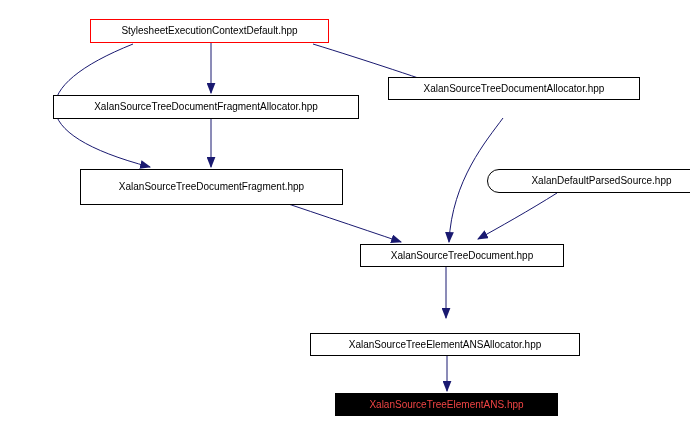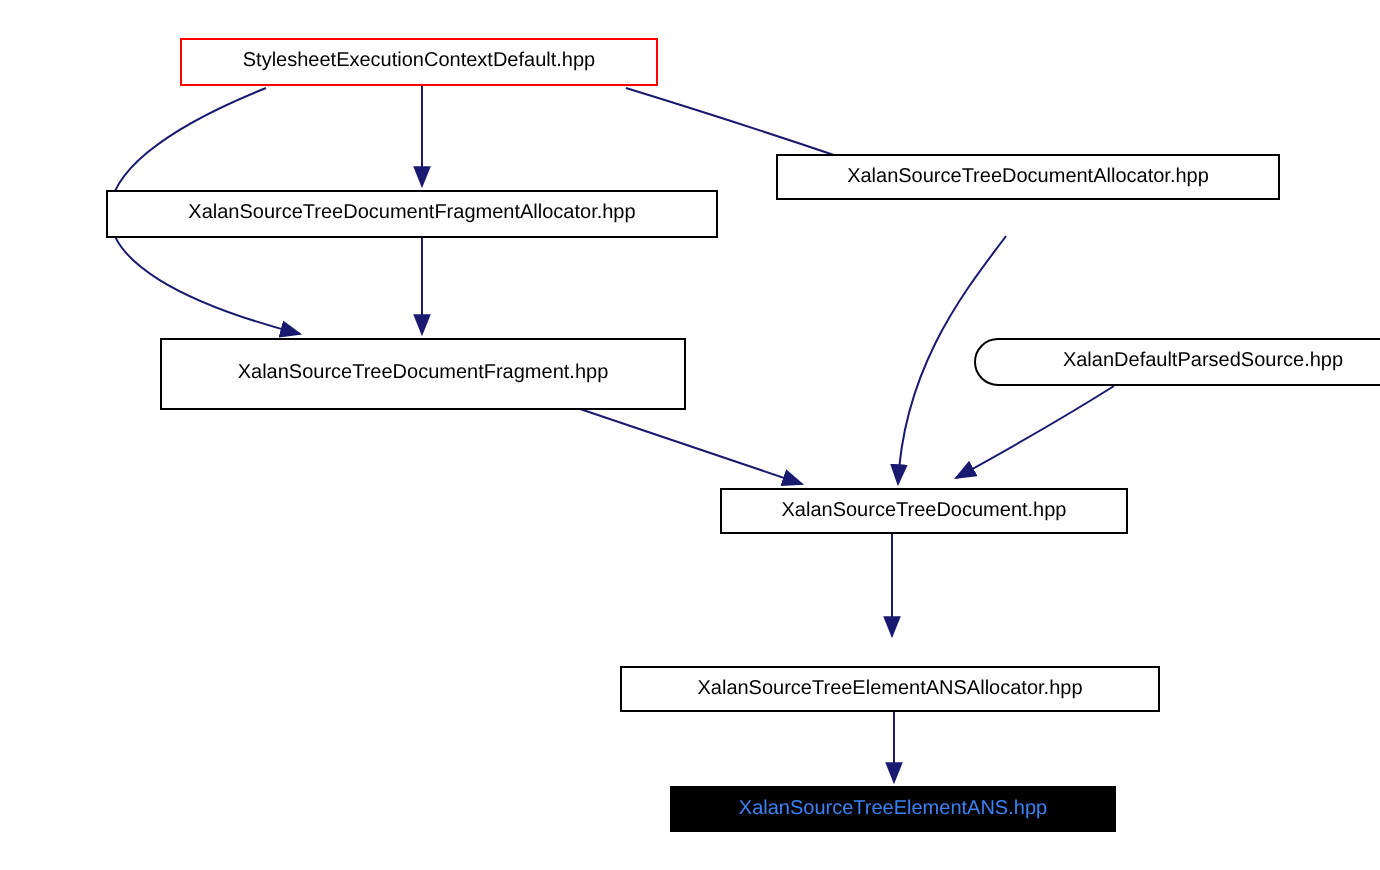--- a/index.html
+++ b/index.html
@@ -30,21 +30,21 @@
     color: #000000;
     font-size: 10px;
     line-height: 1;
     display: flex;
     align-items: center;
     justify-content: center;
     white-space: nowrap;
     cursor: pointer;
   }
   .node.highlighted { border-color: #ff0000; }
-  .node.selected    { background: #000000; color: #3b82f6; border-color: #000000; }
+  .node.selected    { background: #000000; color: #ef4444; border-color: #000000; }
 
   
   #n-stylesheet            { left:  90px; top:  19px; width: 239px; height: 24px; }
   #n-fragment-allocator    { left:  53px; top:  95px; width: 306px; height: 24px; }
   #n-document-allocator    { left: 388px; top:  77px; width: 252px; height: 23px; }
   #n-document-fragment     { left:  80px; top: 169px; width: 263px; height: 36px; }
   #n-parsed-source         { left: 487px; top: 169px; width: 229px; height: 24px; border-radius: 12px; }
   #n-document              { left: 360px; top: 244px; width: 204px; height: 23px; }
   #n-element-ans-allocator { left: 310px; top: 320px; width: 270px; height: 23px; margin-top: 13px; }
   #n-element-ans           { left: 335px; top: 393px; width: 223px; height: 23px; }

